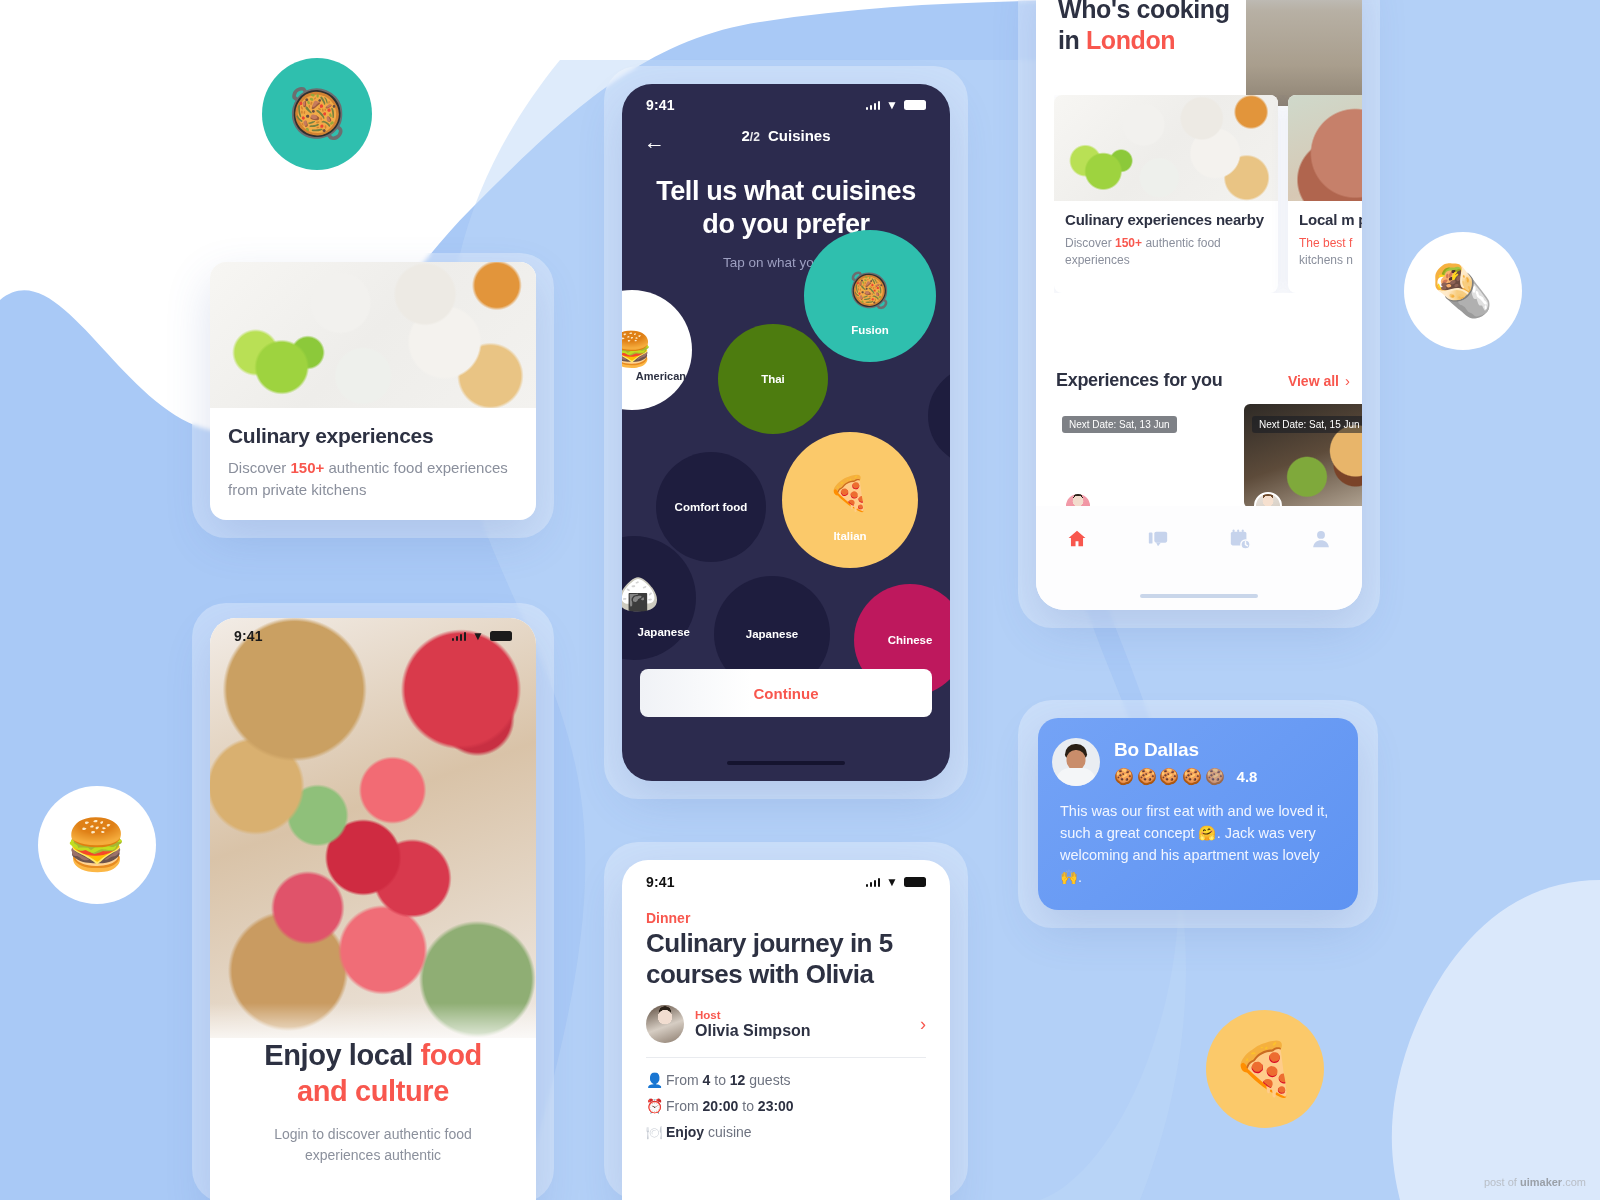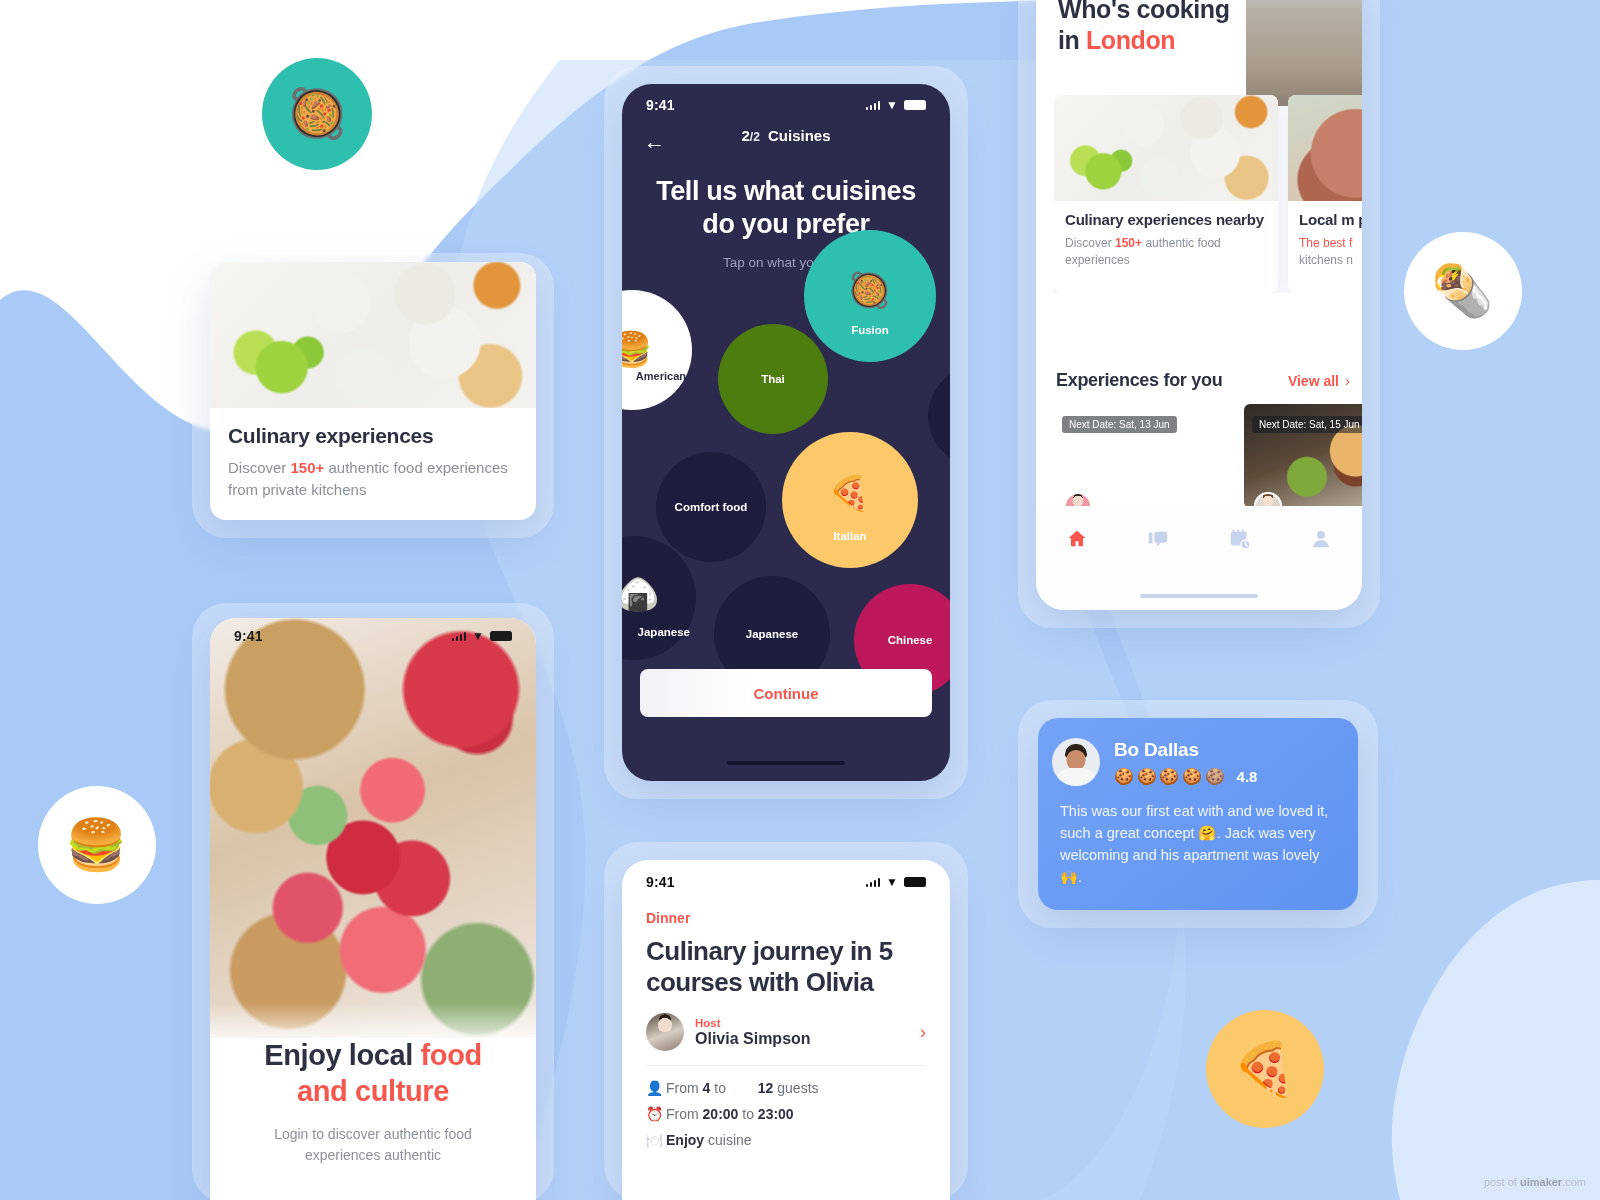--- a/index.html
+++ b/index.html
@@ -319,39 +319,39 @@
           <i></i>
           <i></i>
         </span>
       <span class="wifi-g">▼</span>
       <span class="batt"></span>
     </div>
   </div>
 
   <div style="padding:20px 24px 0 24px;">
     <div class="red" style="font-size:14px;font-weight:700;">Dinner</div>
-    <div style="margin-top:10px;font-size:26px;font-weight:700;line-height:1.18;color:#2d3142;letter-spacing:-.5px;">Culinary journey in 5 courses with Olivia</div>
+    <div style="margin-top:2px;font-size:26px;font-weight:700;line-height:1.18;color:#2d3142;letter-spacing:-.5px;">Culinary journey in 5 courses with Olivia</div>
 
     <div style="display:flex;align-items:center;margin-top:16px;cursor:pointer;">
       <div style="width:38px;height:38px;border-radius:50%;flex:0 0 auto;
                   background:radial-gradient(circle at 50% 32%,#f1ddd0 0 22%,transparent 23%),
                              radial-gradient(circle at 50% 20%,#2b2118 0 17%,transparent 18%),
                              linear-gradient(160deg,#5c4b3e 0%,#d6cdc3 55%,#8a7a6c 100%);"></div>
       <div style="margin-left:11px;flex:1 1 auto;">
         <div class="red" style="font-size:11.5px;font-weight:700;">Host</div>
         <div style="font-size:16px;font-weight:700;color:#2d3142;margin-top:1px;">Olivia Simpson</div>
       </div>
       <div class="red" style="font-size:18px;">›</div>
     </div>
 
     <div style="height:1px;background:#e9ebef;margin:14px 0 14px 0;"></div>
 
     <div style="display:flex;align-items:center;font-size:14px;color:#6d727f;margin-bottom:10px;">
       <span style="width:20px;font-size:14px;">👤</span>
-      <span><span>From </span><b style="color:#2d3142;">4</b><span> to </span><b style="color:#2d3142;margin-left:28px;">12</b><span> guests</span></span>
+      <span><span>From </span><b style="color:#2d3142;">4</b><span> to </span><b style="color:#2d3142;">12</b><span> guests</span></span>
     </div>
 
     <div style="display:flex;align-items:center;font-size:14px;color:#6d727f;margin-bottom:10px;">
       <span style="width:20px;font-size:14px;">⏰</span>
       <span><span>From </span><b style="color:#2d3142;">20:00</b><span> to </span><b style="color:#2d3142;">23:00</b></span>
     </div>
 
     <div style="display:flex;align-items:center;font-size:14px;color:#6d727f;">
       <span style="width:20px;font-size:13px;color:#c7ccd4;">🍽</span>
       <span><b style="color:#2d3142;">Enjoy</b><span> cuisine</span></span>

